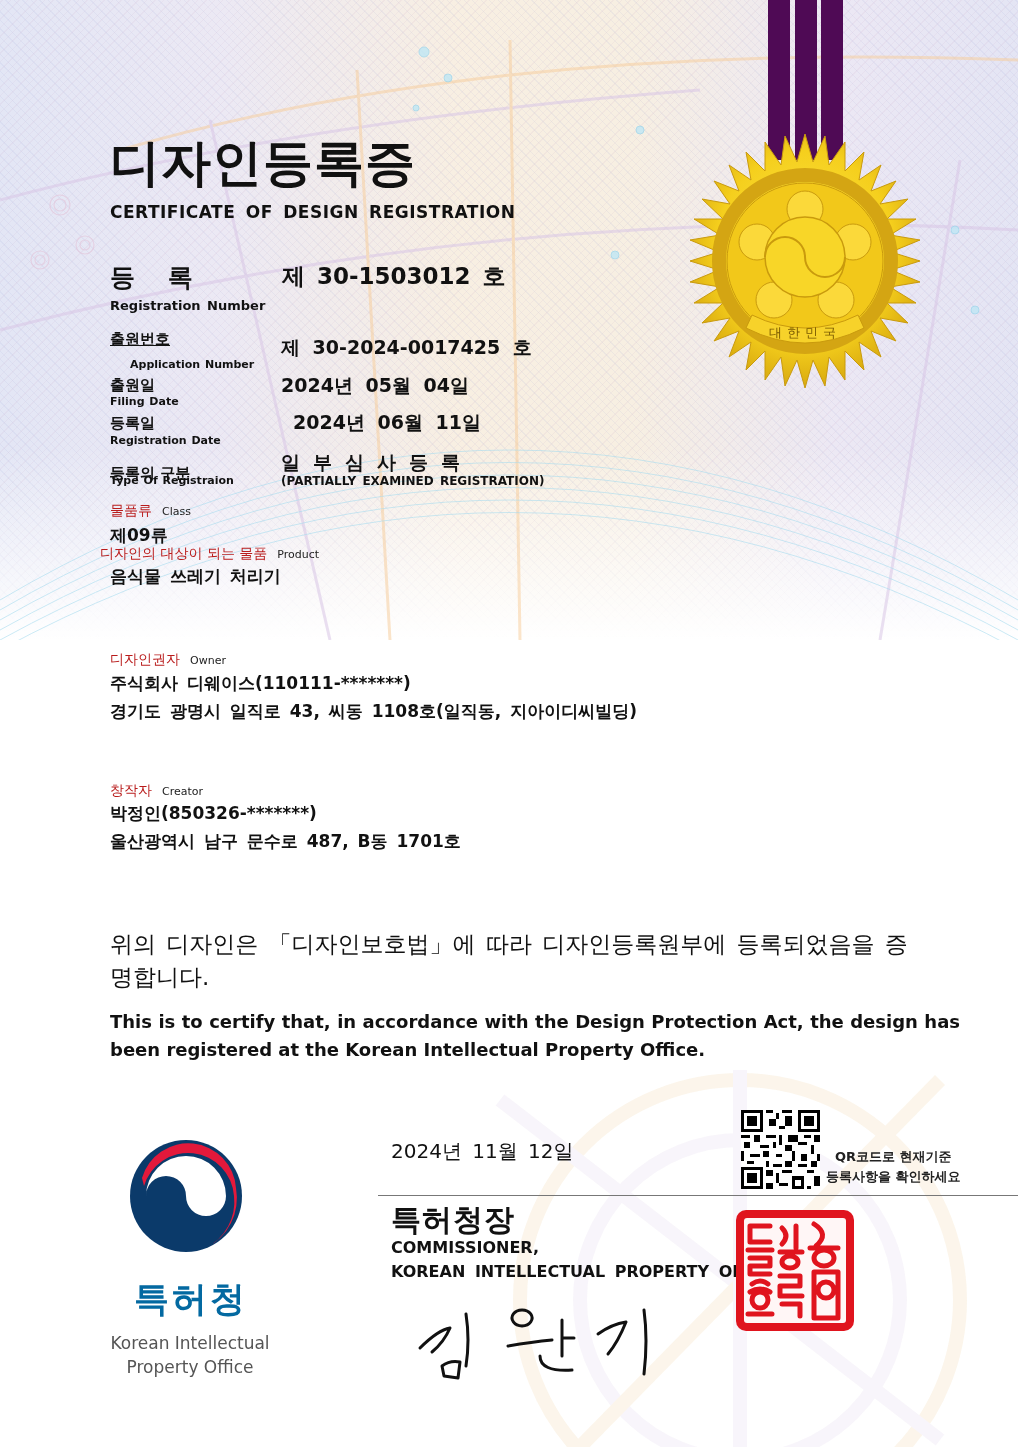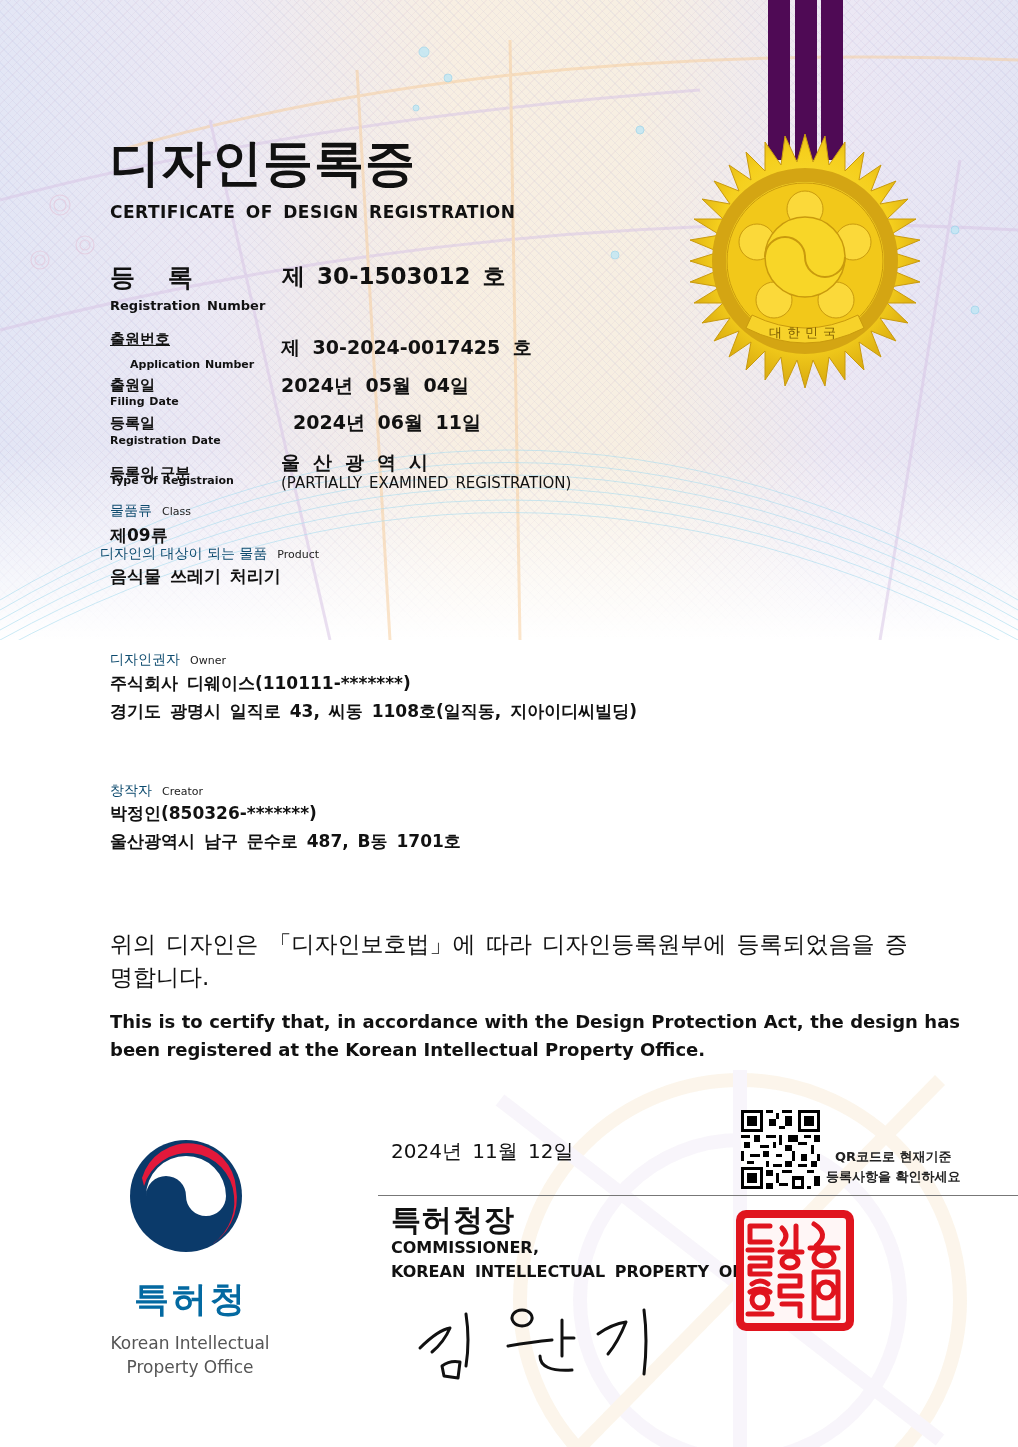--- a/index.html
+++ b/index.html
@@ -43,23 +43,23 @@
   .title-en { left: 110px; top: 202px; font-size: 17px; font-weight: bold; letter-spacing: 0.5px; word-spacing: 4px; }
 
   .reg-label { left: 110px; top: 261px; font-size: 25px; font-weight: bold; letter-spacing: 12px; }
   .reg-label-en { left: 110px; top: 298px; font-size: 13px; font-weight: bold; word-spacing: 2px; }
   .reg-value { left: 282px; top: 261px; font-size: 23px; font-weight: bold; word-spacing: 4px; }
 
   .lbl-ko { font-size: 15px; font-weight: bold; left: 110px; }
   .lbl-en { font-size: 11px; font-weight: bold; left: 110px; word-spacing: 1px; }
   .val { left: 281px; font-size: 19px; font-weight: bold; word-spacing: 6px; }
   .val-spaced { left: 281px; font-size: 19px; font-weight: bold; letter-spacing: 13px; }
-  .val-sub { left: 281px; font-size: 15px; font-weight: normal; word-spacing: 2px; }
-
-  .small-ko { font-size: 14px; color: #0c4a6e; }
+  .val-sub { left: 281px; font-size: 12px; font-weight: bold; word-spacing: 2px; }
+
+  .small-ko { font-size: 14px; color: #b91c1c; }
   .small-en { font-size: 11px; color: #222; margin-left: 10px; }
   .bold-line { font-size: 17px; font-weight: bold; word-spacing: 3px; }
 
   .cert-ko { left: 110px; top: 928px; font-size: 23px; line-height: 33px; color: #111; white-space: normal; width: 820px; word-spacing: 3px; }
   .cert-en { left: 110px; top: 1008px; font-size: 18px; font-weight: bold; line-height: 28px; white-space: normal; width: 850px; text-align: justify; text-align-last: left; }
 
   .issue-date { left: 391px; top: 1138px; font-size: 20px; color: #111; word-spacing: 4px; }
   .divider { position: absolute; left: 378px; top: 1195px; width: 640px; height: 1px; background: #777; }
   .qr { position: absolute; left: 741px; top: 1110px; width: 79px; height: 79px; }
   .qr-text { left: 826px; top: 1147px; font-size: 13px; line-height: 20px; text-align: center; font-weight: bold; color: #222; }
@@ -170,21 +170,21 @@
   <div class="abs lbl-ko" style="top:376px;text-align:center;">출원일</div>
   <div class="abs lbl-en" style="top:395px;">Filing Date</div>
   <div class="abs val" style="top:373px;">2024년 05월 04일</div>
 
   <div class="abs lbl-ko" style="top:414px;">등록일</div>
   <div class="abs lbl-en" style="top:434px;">Registration Date</div>
   <div class="abs val" style="top:410px;margin-left:12px;">2024년 06월 11일</div>
 
   <div class="abs lbl-ko" style="top:452px;margin-top:12px;">등록의 구분</div>
   <div class="abs lbl-en" style="top:474px;">Type Of Registraion</div>
-  <div class="abs val-spaced" style="top:450px;">울산광역시</div>
+  <div class="abs val-spaced" style="top:450px;">일부심사등록</div>
   <div class="abs val-sub" style="top:474px;">(PARTIALLY EXAMINED REGISTRATION)</div>
 
   <div class="abs" style="left:110px; top:500px;">
     <span class="small-ko">물품류</span><span class="small-en">Class</span>
   </div>
   <div class="abs bold-line" style="left:110px; top:524px;">제09류</div>
 
   <div class="abs" style="left:100px; top:543px;">
     <span class="small-ko">디자인의 대상이 되는 물품</span><span class="small-en">Product</span>
   </div>

